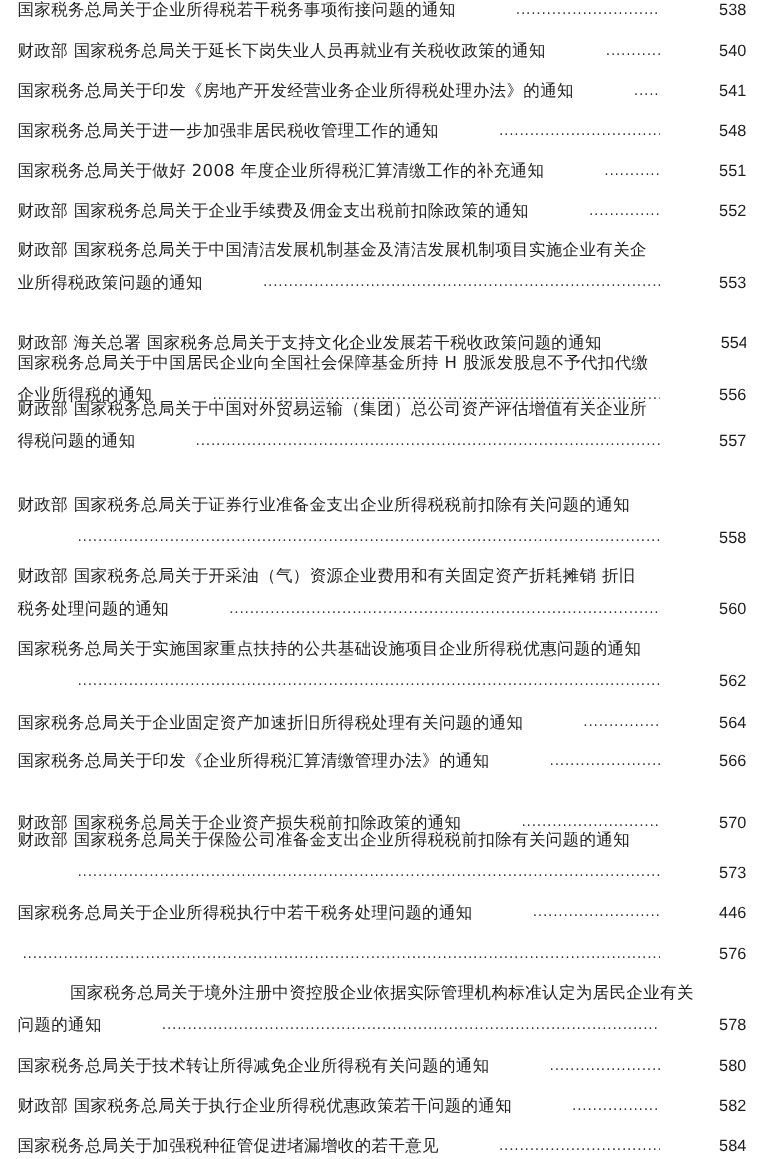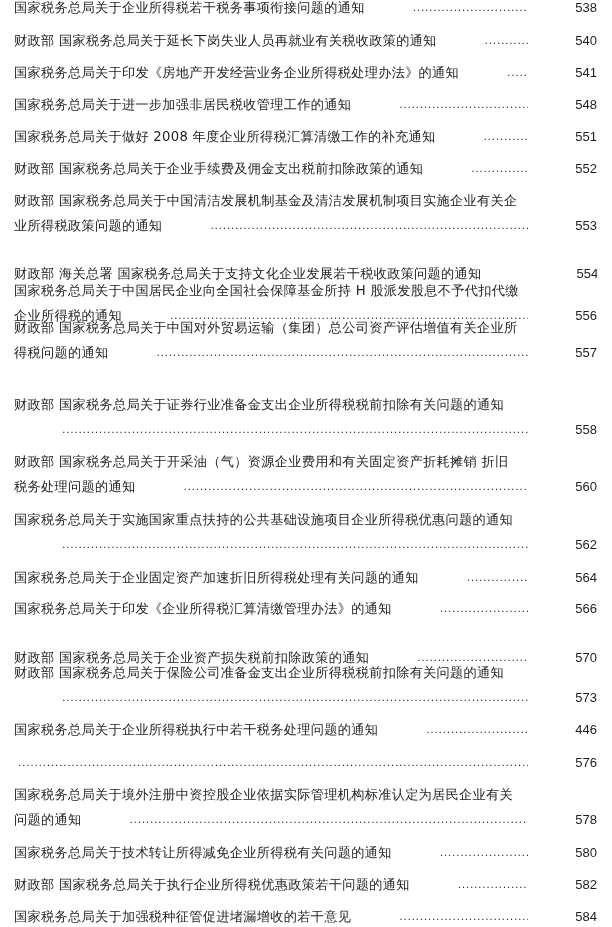--- a/index.html
+++ b/index.html
@@ -175,21 +175,21 @@
       <span class="leader"></span>
       <span class="page">446</span>
     </div>
   </div>
     <div class="entry" style="top: 755px;">
     <div class="line row">
       <span class="leader"></span>
       <span class="page">576</span>
     </div>
   </div>
-    <div class="entry" style="top: 787px;">
+    <div class="entry" style="top: 787px; text-align: center;">
     <div class="line first-line">
       <span class="title">国家税务总局关于境外注册中资控股企业依据实际管理机构标准认定为居民企业有关</span>
     </div>
     <div class="line row">
       <span class="title">问题的通知</span>
       <span class="leader"></span>
       <span class="page">578</span>
     </div>
   </div>
     <div class="entry" style="top: 845px;">

